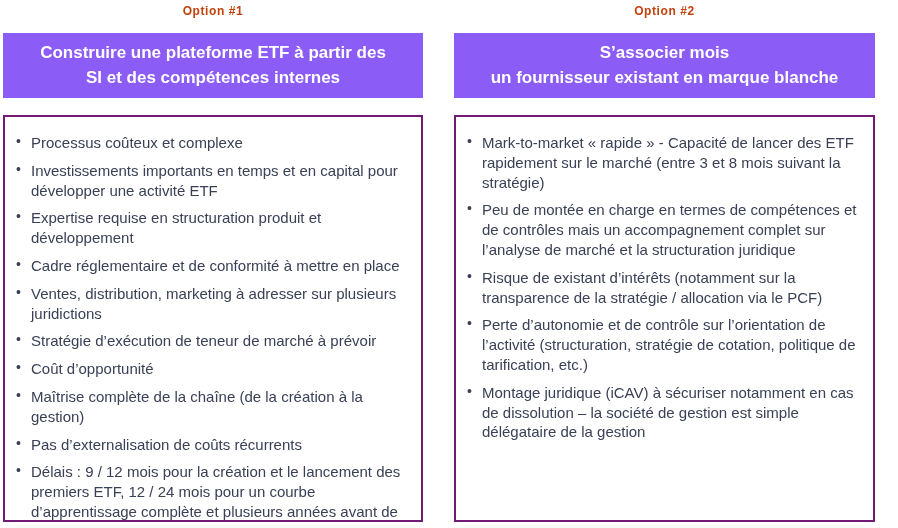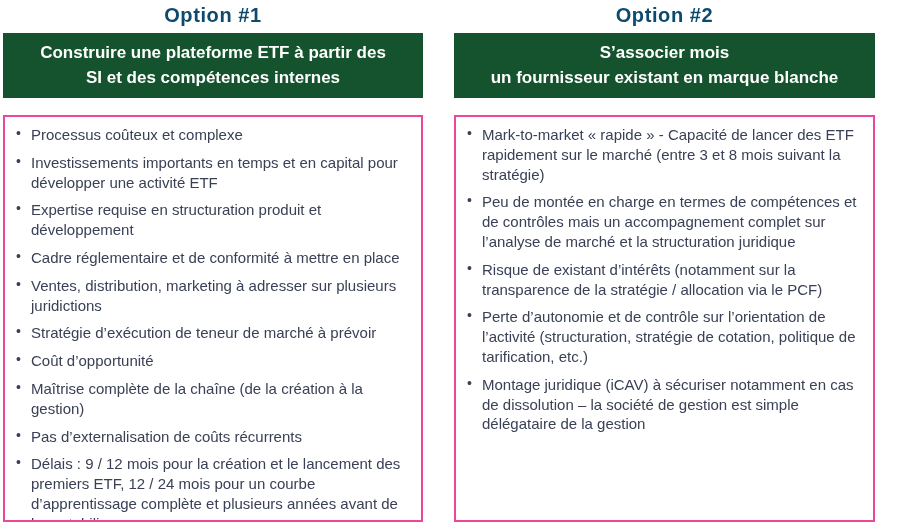--- a/index.html
+++ b/index.html
@@ -18,46 +18,46 @@
   .column {
     position: absolute;
     top: 4px;
   }
   .column.left  { left: 3px;   width: 420px; }
   .column.right { left: 454px; width: 421px; }
 
   .option-title {
     height: 29px;
     text-align: center;
-    font-size: 20px;
+    font-size: 12px;
     font-weight: bold;
     letter-spacing: 0.6px;
-    color: #0c4a6e;
+    color: #c2410c;
   }
   .banner {
     height: 65px;
-    background: #14532d;
+    background: #8b5cf6;
     color: #ffffff;
     display: flex;
     flex-direction: column;
     justify-content: center;
     align-items: center;
     text-align: center;
     font-size: 17px;
     font-weight: bold;
     line-height: 1.45;
     padding: 12px 6px;
     box-sizing: border-box;
   }
   .bullet-box {
     margin-top: 17px;
     height: 407px;
-    border: 2px solid #ec4899;
+    border: 2px solid #701a75;
     box-sizing: border-box;
-    padding: 8px 12px 8px 10px;
+    padding: 16px 12px 8px 10px;
     overflow: hidden;
   }
   ul.bullets {
     list-style: none;
     margin: 0;
     padding: 0;
   }
   ul.bullets li {
     position: relative;
     padding-left: 16px;

